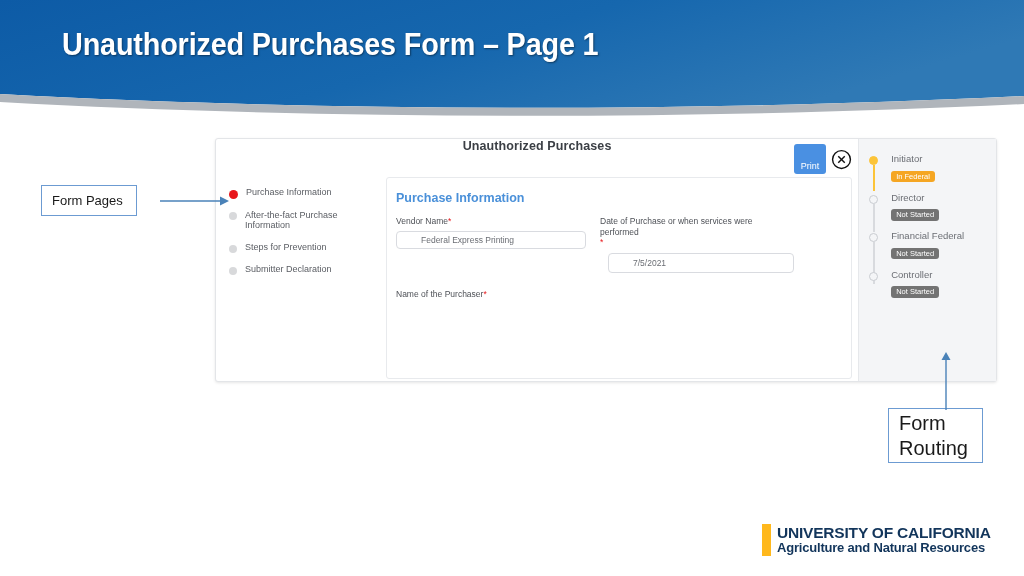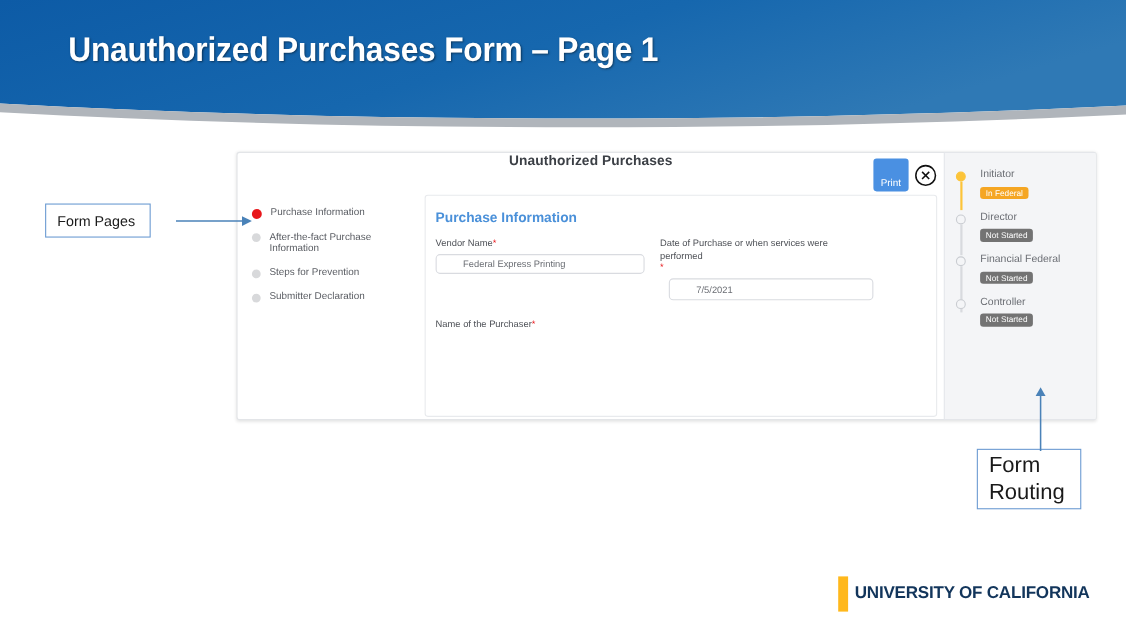--- a/index.html
+++ b/index.html
@@ -323,14 +323,15 @@
 </div>
 <svg class="arrow-svg" style="left:938px; top:352px;" width="16" height="58" viewBox="0 0 16 58">
   <line x1="8" y1="58" x2="8" y2="7" stroke="#4a82b8" stroke-width="1.4"></line>
   <path d="M3.5,8 L8,0 L12.5,8 Z" fill="#4a82b8"></path>
 </svg>
 
 <div id="uc-logo">
   <div id="uc-logo-bar"></div>
   <div>
     <div id="uc-logo-line1">UNIVERSITY OF CALIFORNIA</div>
+    <div id="uc-logo-line2">Agriculture and Natural Resources</div>
   </div>
 </div>
 
 </body></html>

